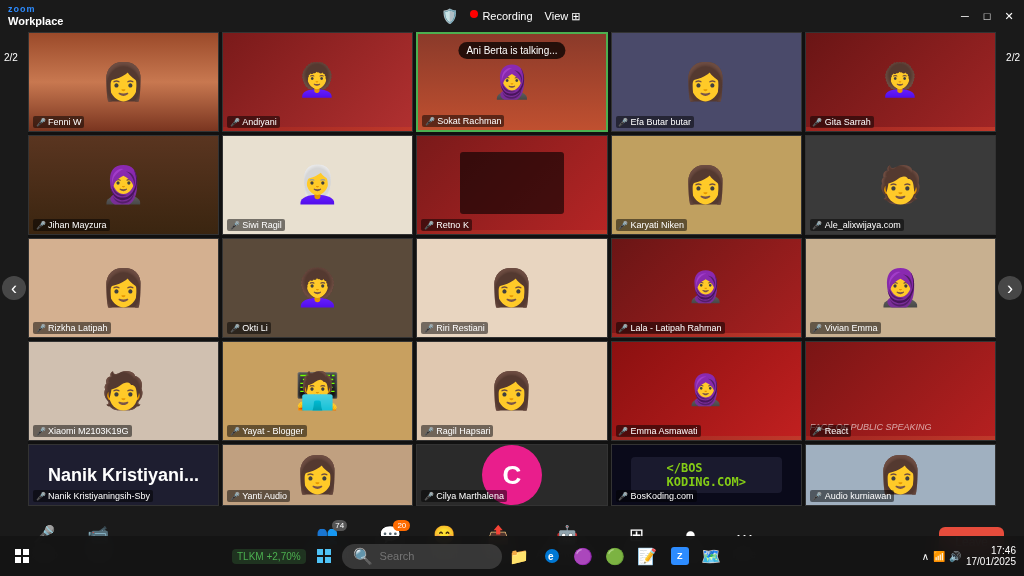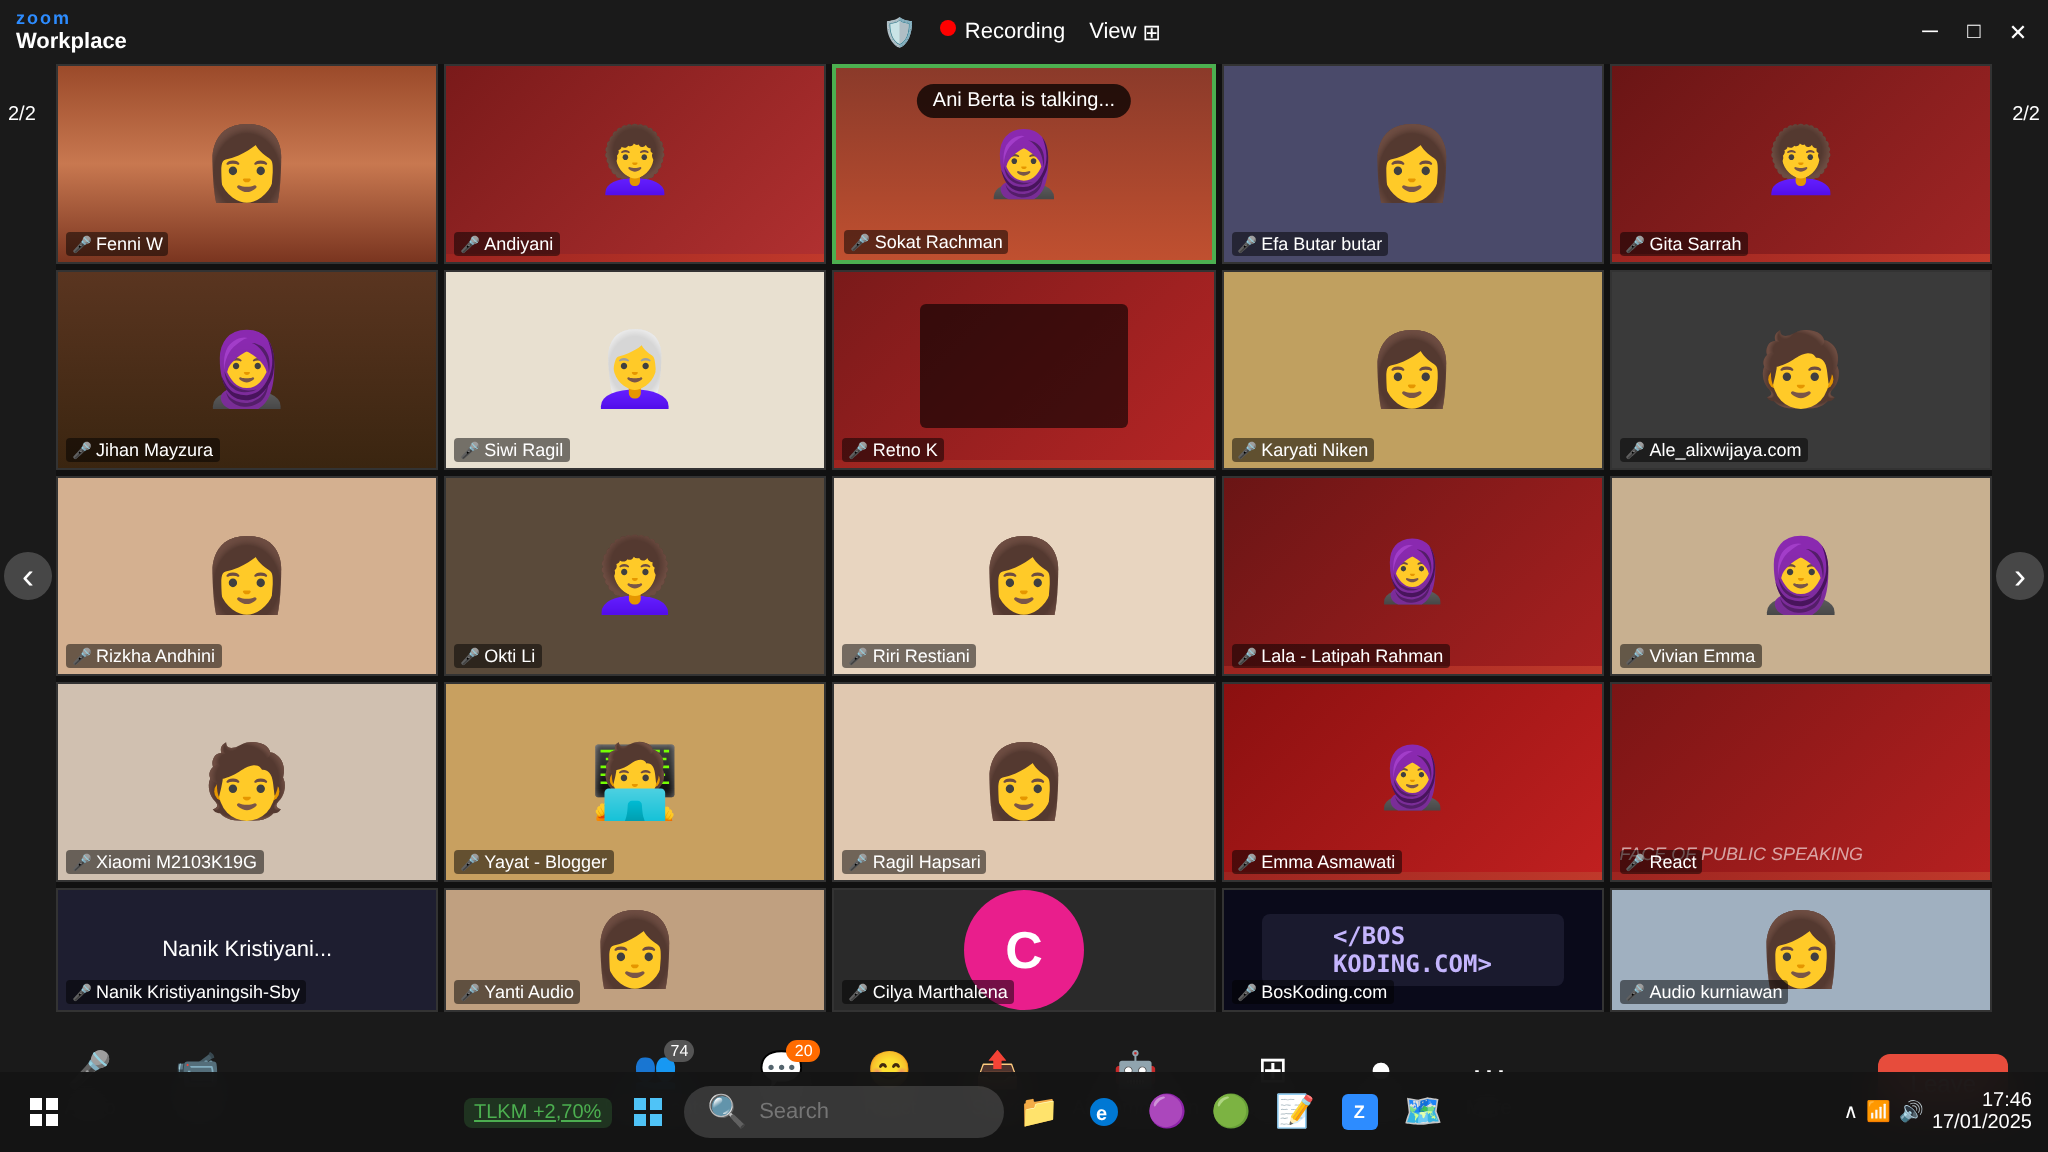--- a/index.html
+++ b/index.html
@@ -252,22 +252,22 @@
       border-radius: 50%;
       display: flex;
       align-items: center;
       justify-content: center;
       font-size: 22px;
       font-weight: bold;
       color: white;
     }
 
     .name-tile-text {
-      font-size: 11px;
-      font-weight: 400;
+      font-size: 18px;
+      font-weight: 700;
       color: #ffffff;
       text-align: center;
       padding: 4px;
       word-break: break-word;
     }
 
     
     .slide-overlay {
       width: 100%;
       height: 100%;
@@ -358,21 +358,20 @@
 
     .stock-badge {
       display: flex;
       align-items: flex-end;
       gap: 3px;
       background: rgba(76,175,80,0.2);
       border-radius: 4px;
       padding: 2px 5px;
       font-size: 10px;
       color: #4caf50;
-      text-decoration: underline;
     }
 
     .time-display {
       display: flex;
       flex-direction: column;
       align-items: flex-end;
       font-size: 10px;
       color: white;
     }
 
@@ -383,21 +382,21 @@
     .logo-bos {
       width: 80%;
       height: 60%;
       background: #1a1a2e;
       display: flex;
       align-items: center;
       justify-content: center;
       border-radius: 4px;
       font-family: monospace;
       font-size: 12px;
-      color: #c4b5fd;
+      color: #84cc16;
       font-weight: bold;
     }
 
   </style>
 </head>
 <body>
 
 <div id="title-bar">
   <div id="title-bar-left">
     <div class="zoom-logo">
@@ -536,21 +535,21 @@
       <span>Ale_alixwijaya.com</span>
     </div>
   </div>
 
   <div class="video-tile">
     <div class="person-tile" style="background:#d4b090;">
       <span style="font-size:36px;">👩</span>
     </div>
     <div class="participant-name">
       <span class="mic-icon">🎤</span>
-      <span>Rizkha Andhini</span>
+      <span>Rizkha Latipah</span>
     </div>
   </div>
 
   <div class="video-tile">
     <div class="person-tile" style="background:#5a4a3a;">
       <span style="font-size:36px;">👩‍🦱</span>
     </div>
     <div class="participant-name">
       <span class="mic-icon">🎤</span>
       <span>Okti Li</span>

